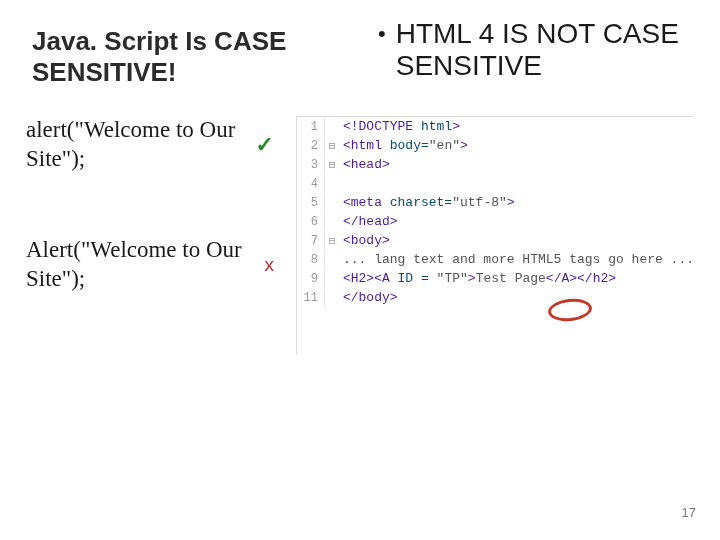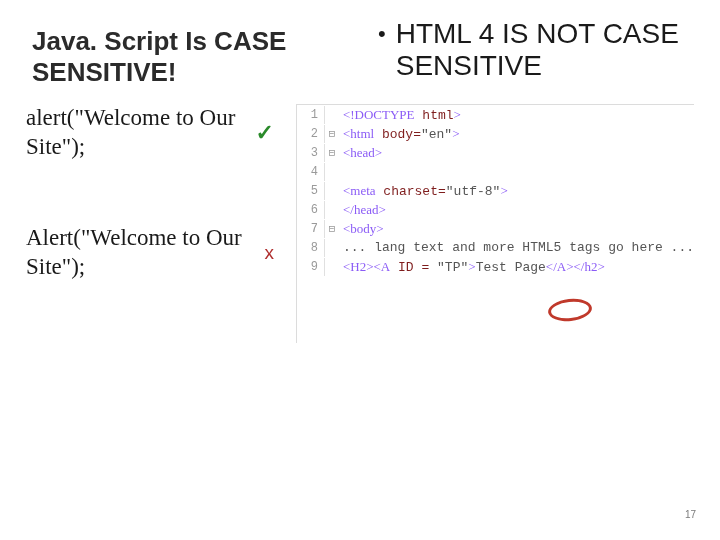--- a/index.html
+++ b/index.html
@@ -13,21 +13,21 @@
   }
   .slide {
     width: 100%;
     height: 100%;
     padding: 18px 26px 20px 26px;
     position: relative;
   }
   .top-row {
     display: flex;
     gap: 30px;
-    margin-bottom: 16px;
+    margin-bottom: 28px;
   }
   .left-title {
     flex: 1;
     font-size: 26px;
     font-weight: bold;
     color: #2b2b2b;
     line-height: 1.2;
     padding-top: 8px;
     padding-left: 6px;
   }
@@ -78,39 +78,39 @@
     text-align: center;
     color: #9a9a9a;
     font-size: 11px;
   }
   .code {
     padding-left: 4px;
     white-space: pre;
     color: #555;
     position: relative;
   }
-  .blue { color: #8b5cf6; font-family: Liberation Serif, serif; }
-  .green { color: #7f1d1d; }
+  .blue { color: #4c1d95; }
+  .green { color: #0c4a6e; }
   .txt { color: #555; }
   .circle {
     position: absolute;
     border: 3px solid #c0392b;
     border-radius: 50%;
     width: 44px;
     height: 22px;
     left: 548px;
     top: 299px;
     transform: rotate(-6deg);
     pointer-events: none;
   }
   .pagenum {
     position: absolute;
     bottom: 20px;
     right: 24px;
-    font-size: 10px;
+    font-size: 13px;
     color: #7a7a7a;
   }
 </style>
 </head>
 <body>
 
 <div class="slide">
 
   <div class="top-row">
     <div class="left-title">Java. Script Is CASE SENSITIVE!</div>
@@ -173,20 +173,25 @@
           <div class="ed-row">
             <div class="gutter">8</div>
             <div class="fold"></div>
             <div class="code">... lang text and more HTML5 tags go here ...</div>
           </div>
           <div class="ed-row">
             <div class="gutter">9</div>
             <div class="fold"></div>
             <div class="code"><span class="blue">&lt;H2&gt;&lt;A</span> <span class="green">ID =</span> <span class="txt">"TP"</span><span class="blue">&gt;</span>Test Page<span class="blue">&lt;/A&gt;&lt;/h2&gt;</span></div>
           </div>
+          <div class="ed-row">
+            <div class="gutter">11</div>
+            <div class="fold"></div>
+            <div class="code"><span class="blue">&lt;/body&gt;</span></div>
+          </div>
         </div>
     </div>
   </div>
 
   <div class="circle"></div>
 
   <div class="pagenum">17</div>
 </div>
 
 </body></html>

